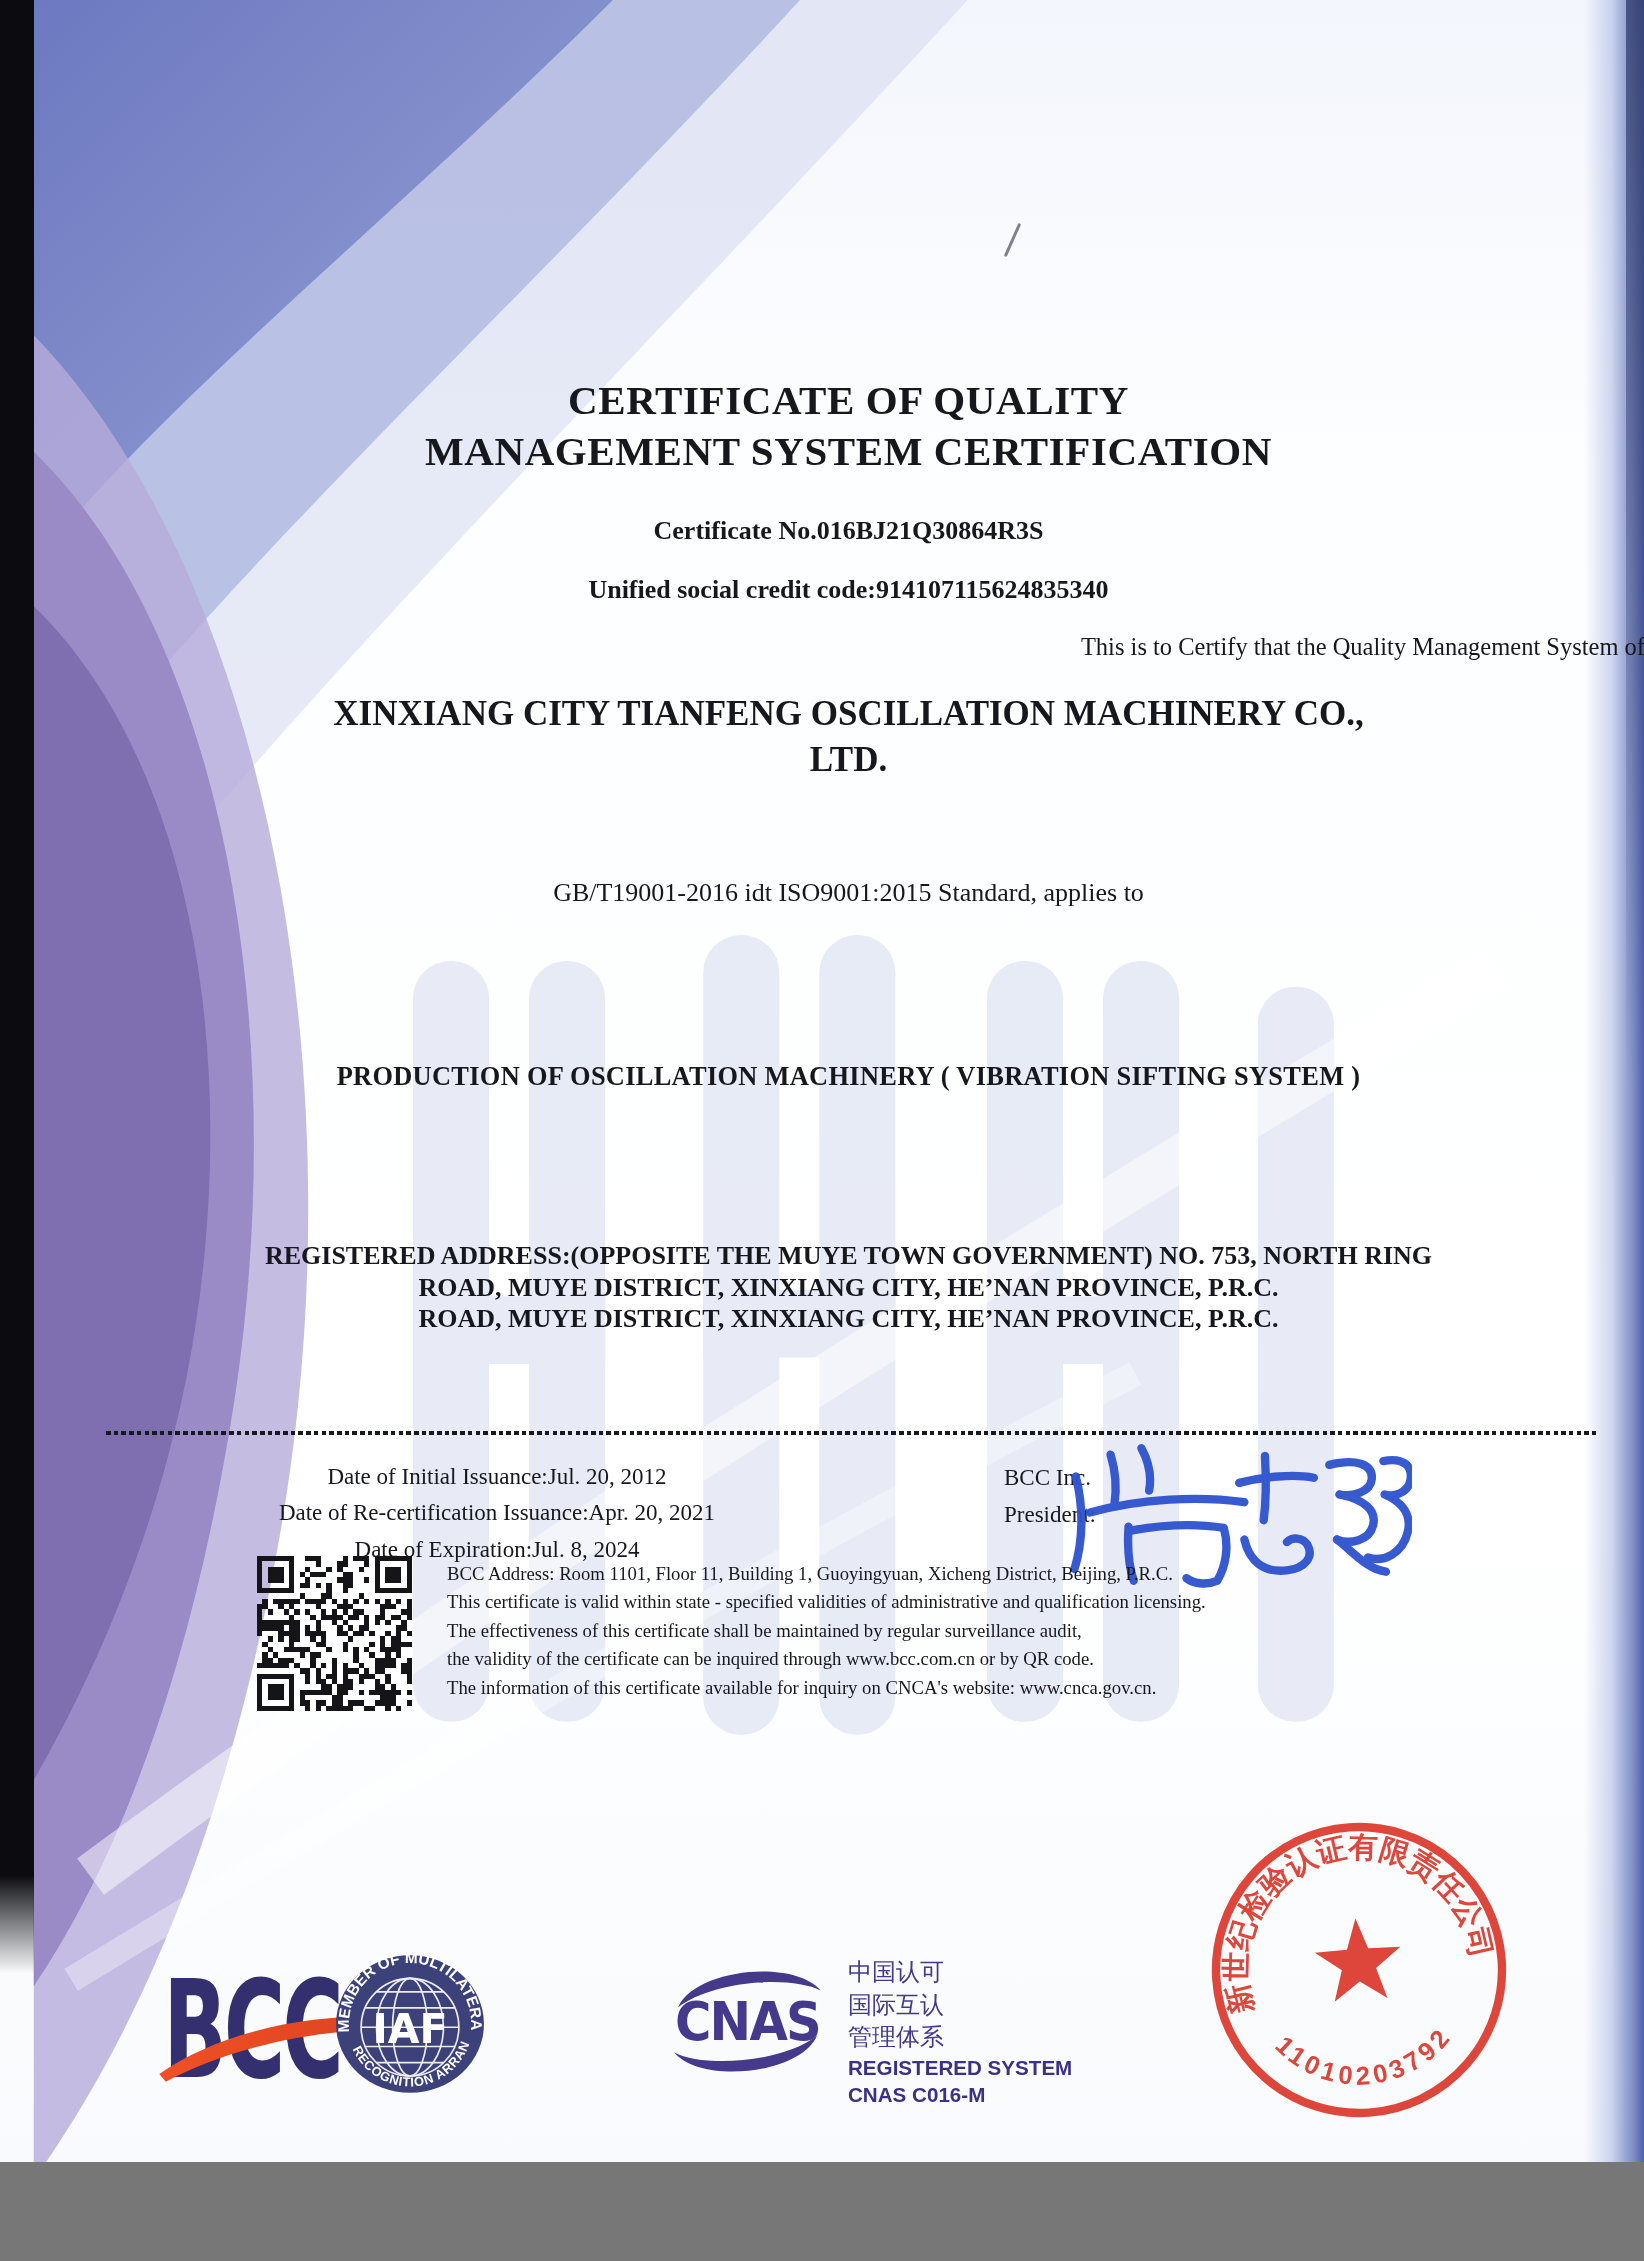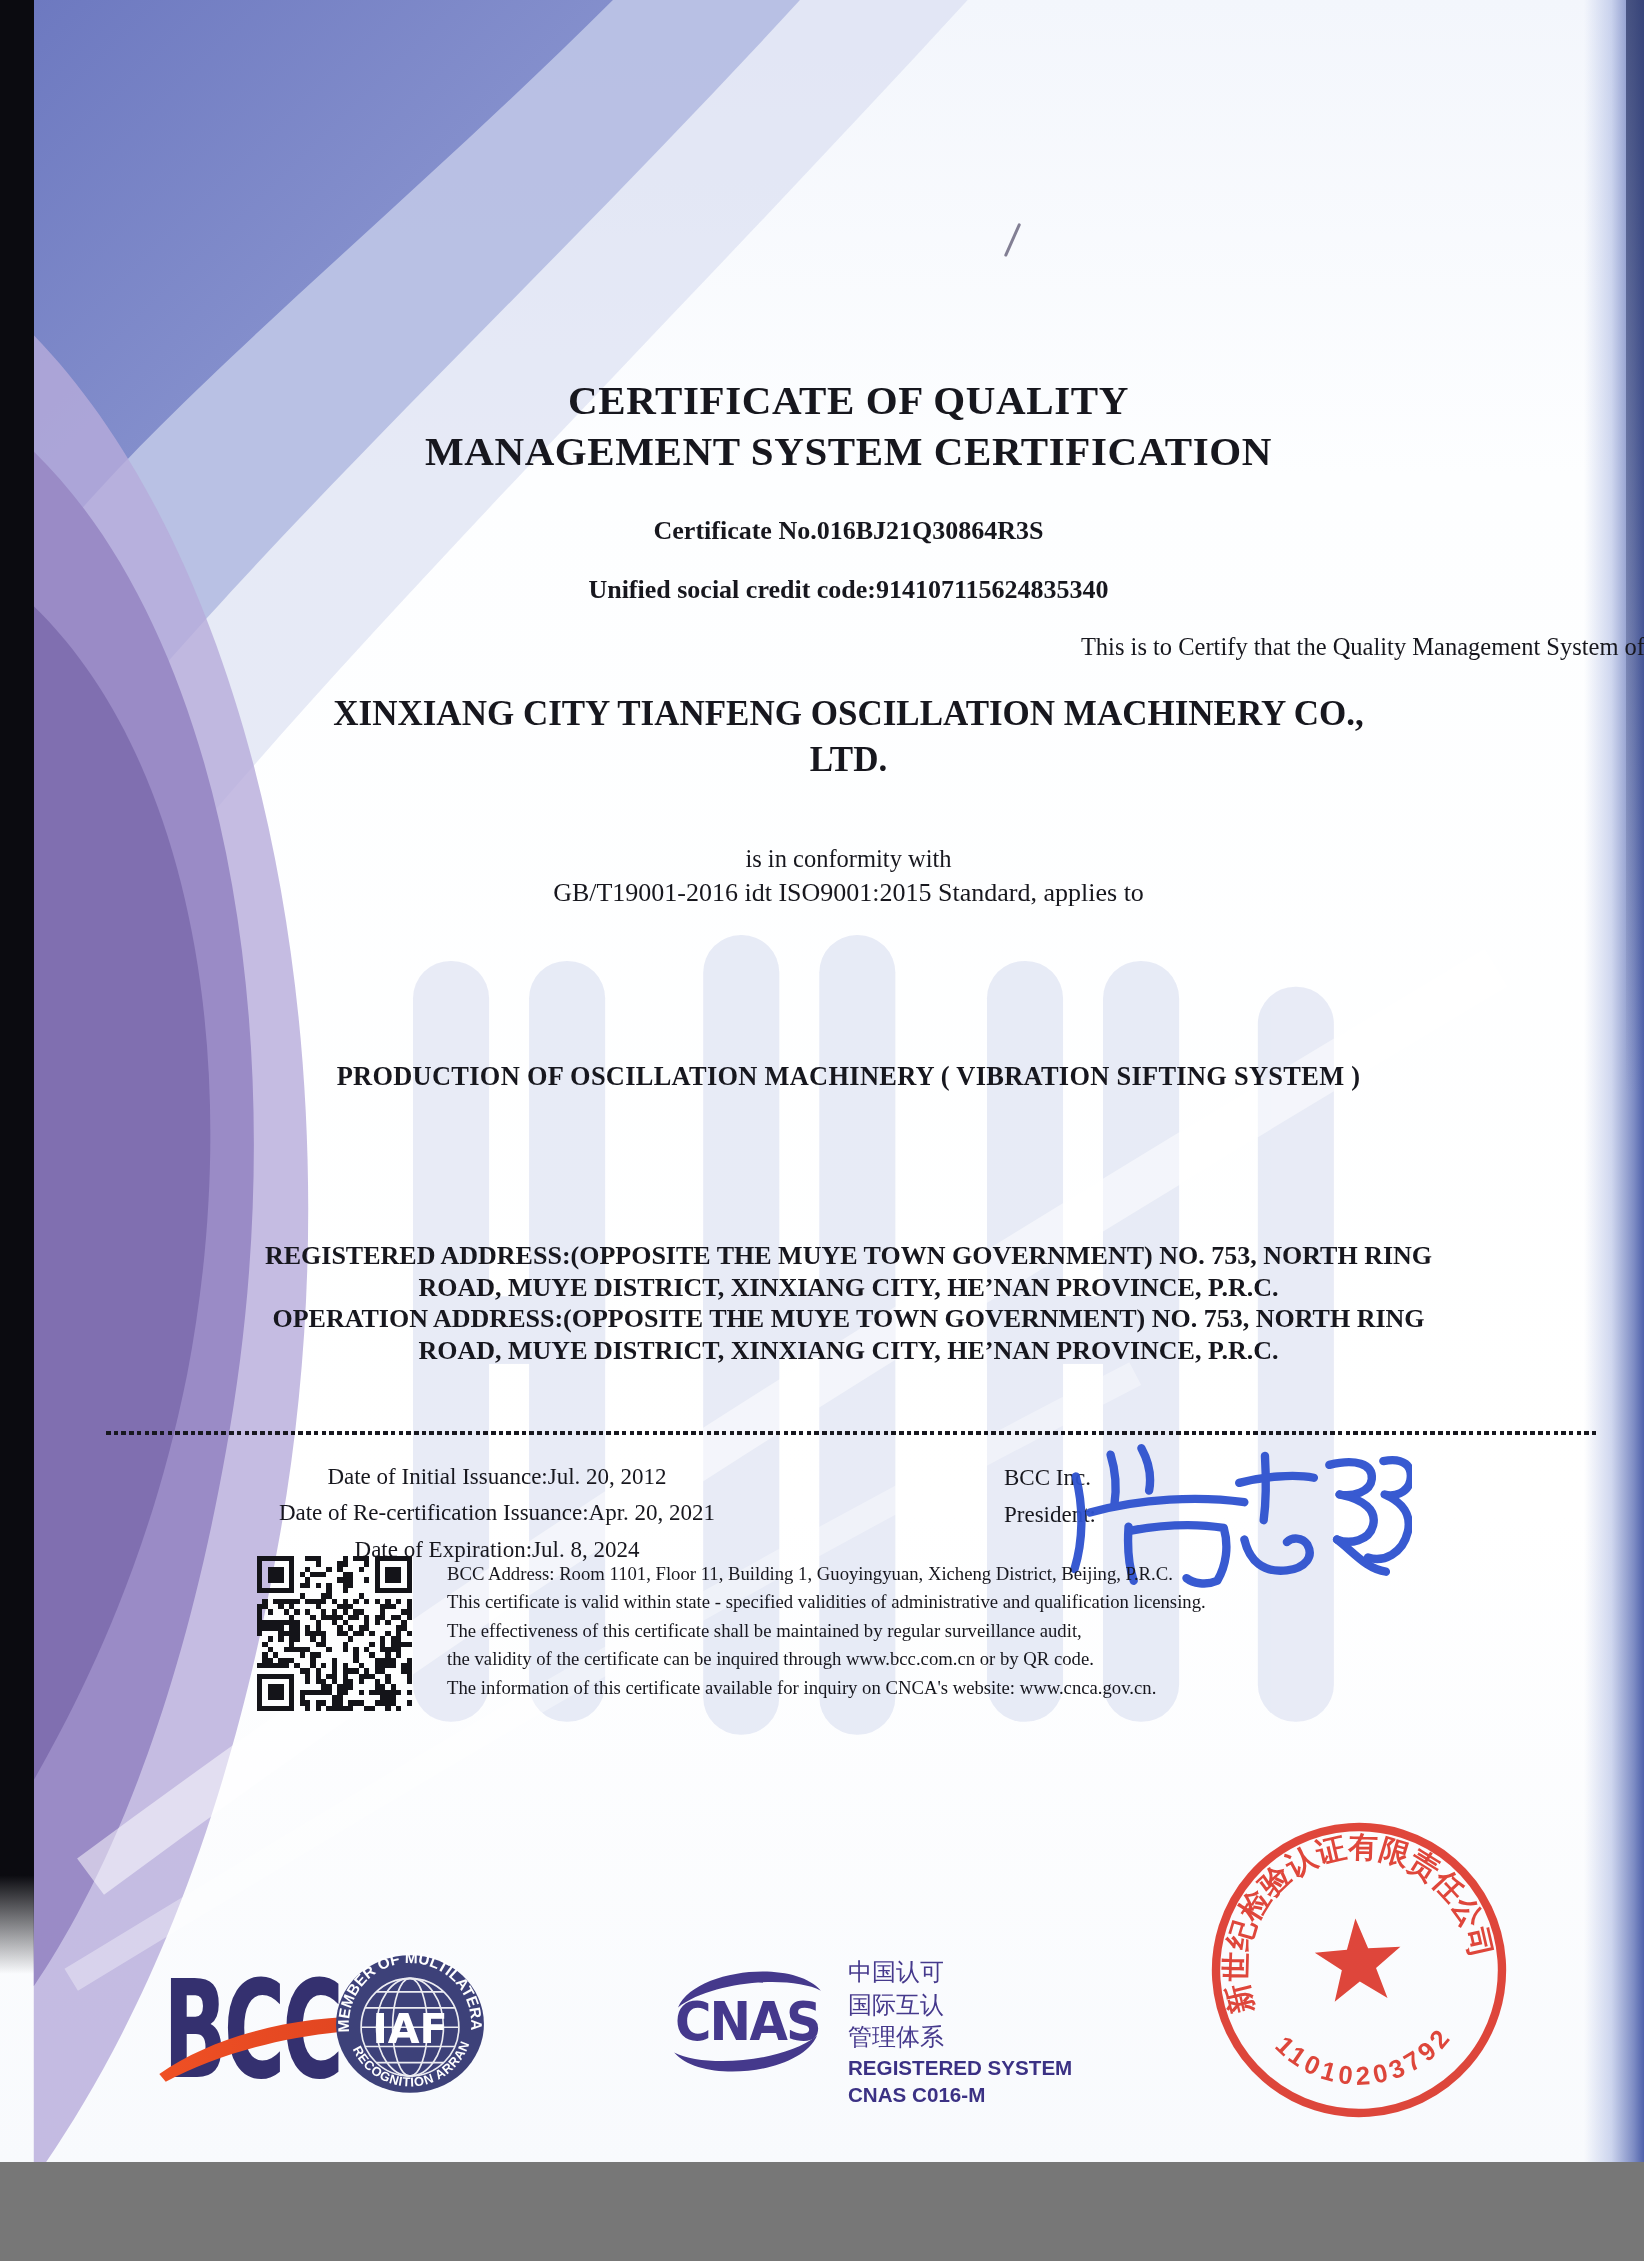--- a/index.html
+++ b/index.html
@@ -96,28 +96,26 @@
 
   <div class="abs ctr certno">Certificate No.016BJ21Q30864R3S</div>
   <div class="abs ctr credit">Unified social credit code:914107115624835340</div>
   <div class="abs ctr intro">This is to Certify that the Quality Management System of</div>
 
   <div class="abs ctr company">
     <div>XINXIANG CITY TIANFENG OSCILLATION MACHINERY CO.,</div>
     <div>LTD.</div>
   </div>
 
-  <div class="abs ctr conf">is in conformity with</div>
   <div class="abs ctr std">GB/T19001-2016 idt ISO9001:2015 Standard, applies to</div>
   <div class="abs ctr scope">PRODUCTION OF OSCILLATION MACHINERY ( VIBRATION SIFTING SYSTEM )</div>
 
   <div class="abs ctr addr">
     <div>REGISTERED ADDRESS:(OPPOSITE THE MUYE TOWN GOVERNMENT) NO. 753, NORTH RING</div>
     <div>ROAD, MUYE DISTRICT, XINXIANG CITY, HE’NAN PROVINCE, P.R.C.</div>
-    <div>OPERATION ADDRESS:(OPPOSITE THE MUYE TOWN GOVERNMENT) NO. 753, NORTH RING</div>
     <div>ROAD, MUYE DISTRICT, XINXIANG CITY, HE’NAN PROVINCE, P.R.C.</div>
   </div>
 
   <div class="abs dashes"></div>
 
   <div class="abs dates">
     <div>Date of Initial Issuance:Jul. 20, 2012</div>
     <div>Date of Re-certification Issuance:Apr. 20, 2021</div>
     <div>Date of Expiration:Jul. 8, 2024</div>
   </div>

